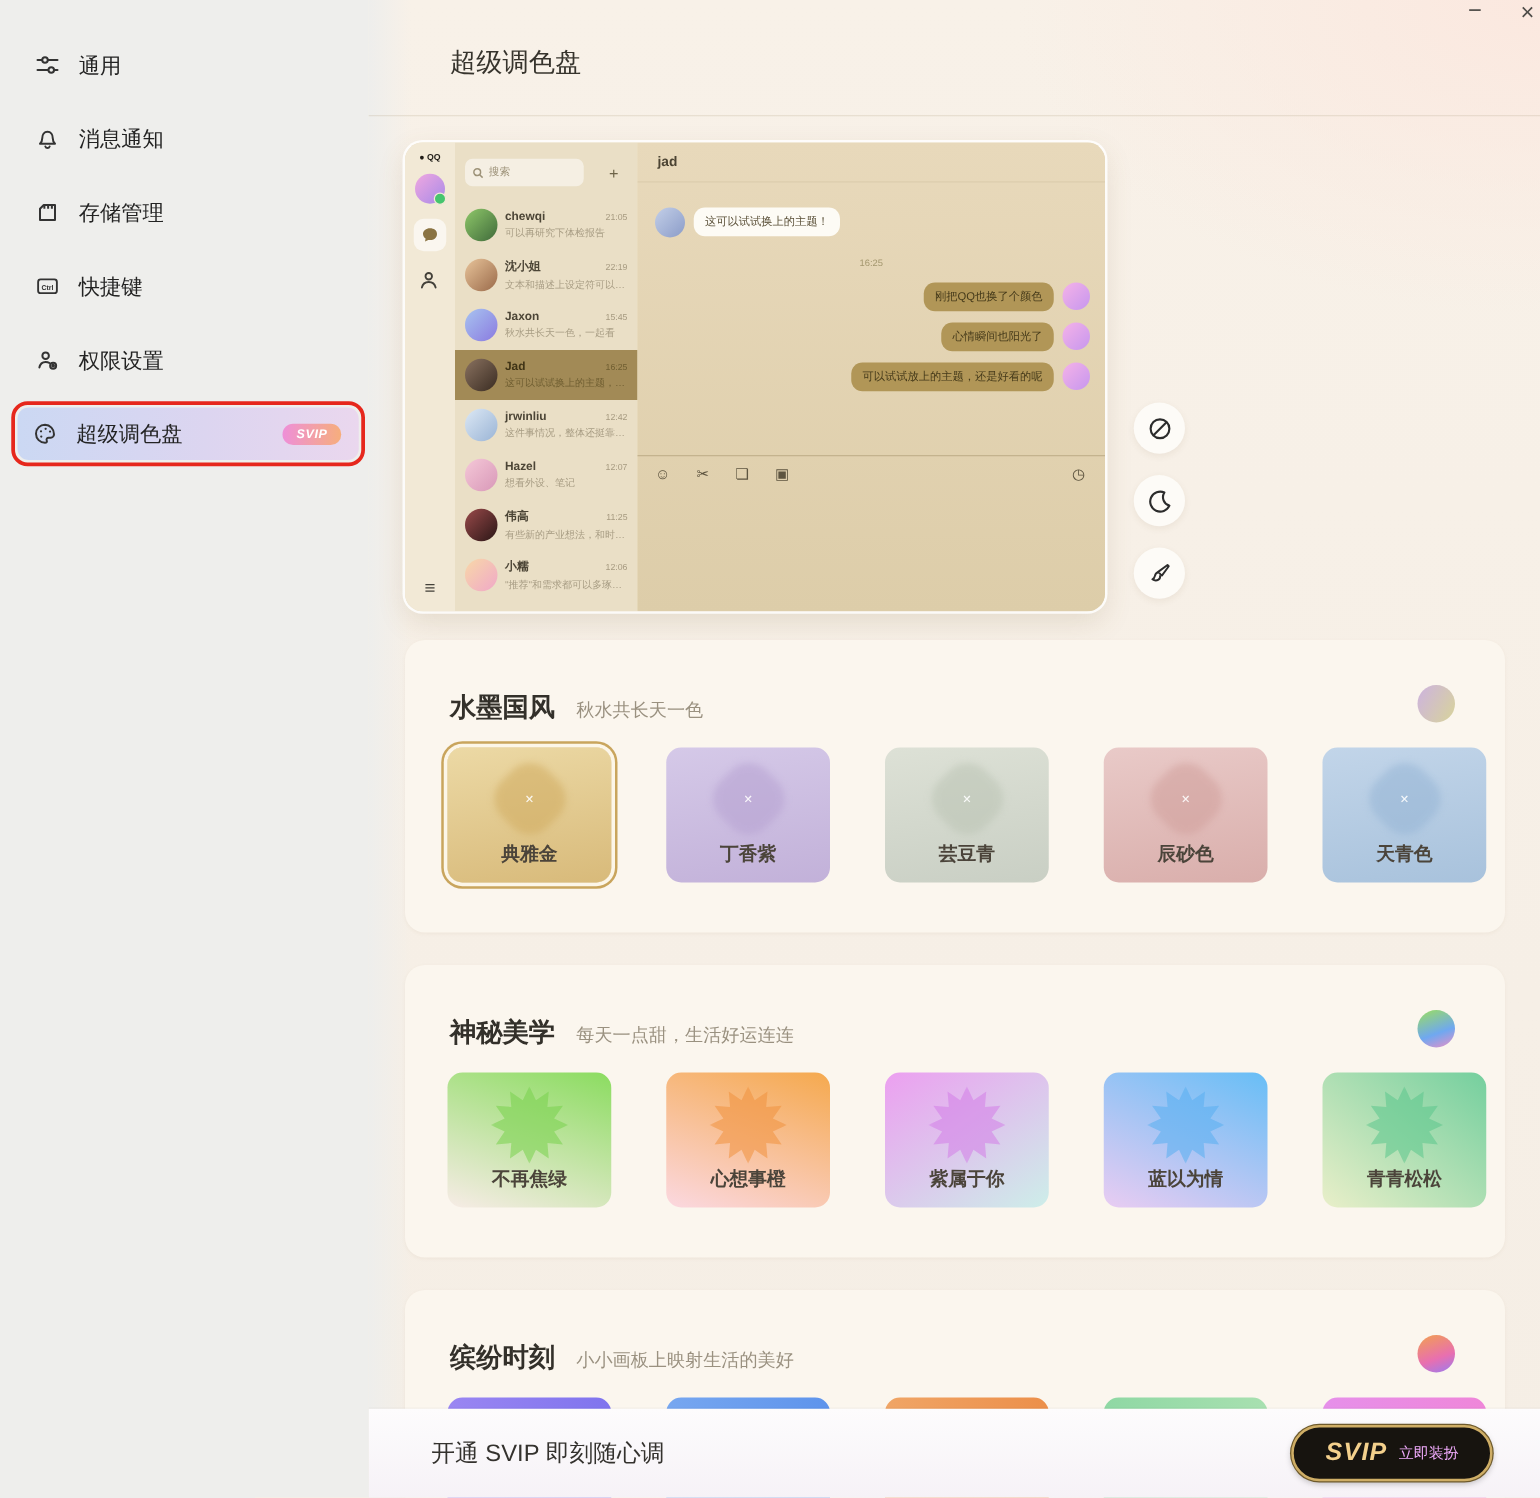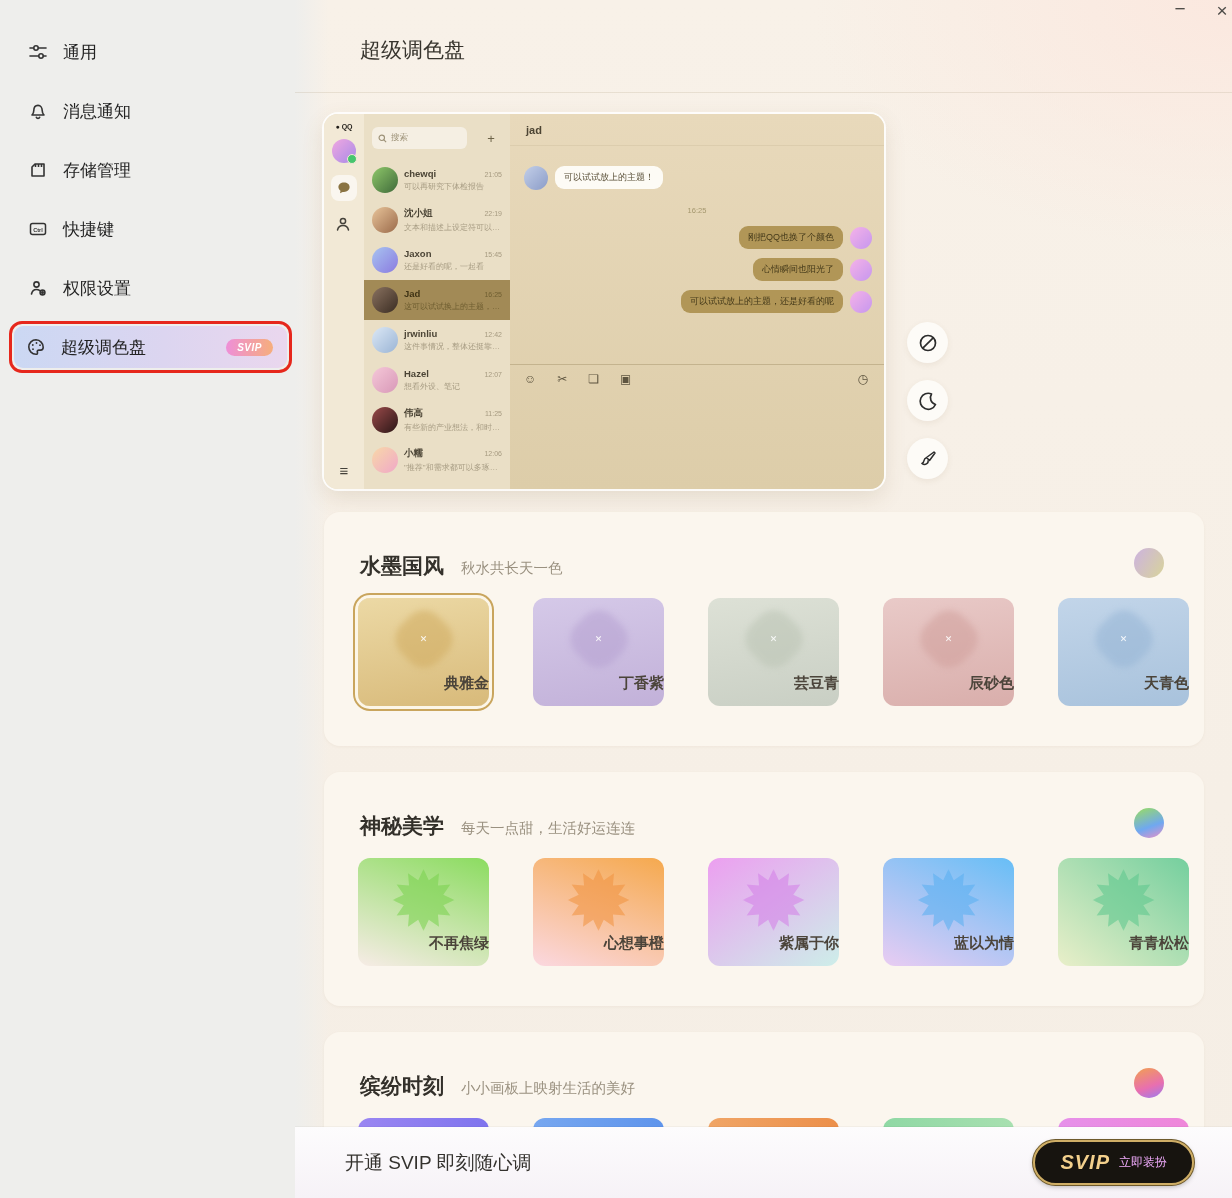--- a/index.html
+++ b/index.html
@@ -74,21 +74,21 @@
 
   .chatpane { position:absolute; left:186px; top:0; right:0; bottom:0;
     background:linear-gradient(180deg,#e8d9bb,#ddcda9); }
   .chat-hd { position:absolute; left:0; top:0; right:0; height:32px; display:flex; align-items:center;
     padding-left:16px; font-size:11px; font-weight:bold; color:#4c4433;
     border-bottom:1px solid rgba(90,70,30,.07); }
   .msg-recv { position:absolute; left:14px; top:52px; display:flex; gap:7px; align-items:flex-start; }
   .m-avatar { width:24px; height:24px; border-radius:50%; flex:0 0 auto; }
   .bub-recv { background:#fdfbf5; border-radius:9px; padding:5px 9px; font-size:9px; color:#5b5139; max-width:210px; }
   .msg-time { position:absolute; left:0; right:0; top:92px; text-align:center; font-size:7.5px; color:#a4976e; }
-  .msg-sent { position:absolute; right:12px; display:flex; gap:7px; align-items:center; }
+  .msg-sent { position:absolute; right:12px; display:flex; gap:7px; align-items:flex-start; }
   .m-avatar-s { width:22px; height:22px; border-radius:50%; flex:0 0 auto; }
   .bub-sent { background:#b19657; border-radius:9px; padding:5px 9px; font-size:9px; color:#453a1a; max-width:240px; }
   .tb-divider { position:absolute; left:0; right:0; top:250px; border-top:1px solid rgba(110,90,45,.25); }
   .toolbar { position:absolute; left:14px; top:258px; display:flex; gap:21px; font-size:12px; color:#5e5540; }
   .toolbar-right { position:absolute; right:16px; top:258px; font-size:12px; color:#5e5540; }
 
   
   .circle-btn { position:absolute; left:907px; width:41px; height:41px; border-radius:50%;
     background:#fdfbf7; box-shadow:0 2px 6px rgba(100,80,40,.08); display:flex; align-items:center;
     justify-content:center; cursor:pointer; }
@@ -96,21 +96,21 @@
   
   .card { position:absolute; left:324px; width:880px; border-radius:16px; background:#fbf6ee;
     box-shadow:0 1px 3px rgba(150,130,90,.07); }
   .card-hd { position:absolute; top:40px; left:36px; display:flex; align-items:baseline; gap:17px; }
   .card-title { font-size:21px; font-weight:600; color:#33302a; }
   .card-sub { font-size:14.5px; color:#9a9180; }
   .orb { position:absolute; top:36px; right:40px; width:30px; height:30px; border-radius:50%; cursor:pointer; }
   .swrow { position:absolute; top:86px; left:34px; display:flex; gap:44px; }
   .swatch { width:131px; height:108px; border-radius:12px; position:relative; cursor:pointer; }
   .swatch.selected { box-shadow:0 0 0 3px #fcf6e8, 0 0 0 5px #c9a55d; }
-  .sw-name { position:absolute; bottom:13px; left:0; width:100%; text-align:right;
+  .sw-name { position:absolute; bottom:13px; left:0; width:100%; text-align:center;
     font-size:15px; font-weight:bold; color:#4b443a; }
   .sw-blob { position:absolute; top:15px; left:50%; width:52px; height:52px; margin-left:-26px;
     border-radius:38%; transform:rotate(45deg); opacity:.5; filter:blur(3px); }
   .sw-x { position:absolute; top:36px; left:0; width:100%; text-align:center; font-size:9px;
     color:rgba(255,255,255,.9); font-weight:bold; }
   .sw-star { position:absolute; top:11px; left:50%; width:62px; height:62px; margin-left:-31px;
     opacity:.55; filter:blur(1.5px);
     clip-path:polygon(50% 0%,58.5% 18.1%,75% 6.7%,73.3% 26.7%,93.3% 25%,81.9% 41.5%,100% 50%,
       81.9% 58.5%,93.3% 75%,73.3% 73.3%,75% 93.3%,58.5% 81.9%,50% 100%,41.5% 81.9%,25% 93.3%,
       26.7% 73.3%,6.7% 75%,18.1% 58.5%,0% 50%,18.1% 41.5%,6.7% 25%,26.7% 26.7%,25% 6.7%,41.5% 18.1%); }
@@ -250,21 +250,21 @@
           <div class="c-prev">文本和描述上设定符可以再调…</div>
             </div>
         </div>
         <div class="c-row" style="top:126px">
           <div class="c-avatar" style="background:linear-gradient(135deg,#a8c4f0,#8a7ae0)"></div>
           <div class="c-main">
               <div class="c-top">
                 <span class="c-name">Jaxon</span>
                 <span class="c-time">15:45</span>
               </div>
-          <div class="c-prev">还是好看的呢，一起看</div>
+          <div class="c-prev">秋水共长天一色，一起看</div>
             </div>
         </div>
         <div class="c-row selected" style="top:166px">
           <div class="c-avatar" style="background:linear-gradient(135deg,#8a7260,#3a2c22)"></div>
           <div class="c-main">
               <div class="c-top">
                 <span class="c-name">Jad</span>
                 <span class="c-time">16:25</span>
               </div>
           <div class="c-prev">这可以试试换上的主题，还挺…</div>
@@ -309,21 +309,21 @@
               </div>
           <div class="c-prev">"推荐"和需求都可以多琢磨…</div>
             </div>
         </div>
       </div>
 
       <div class="chatpane">
         <div class="chat-hd">jad</div>
         <div class="msg-recv">
           <div class="m-avatar" style="background:linear-gradient(135deg,#c3cfe8,#8b9cc8)"></div>
-          <div class="bub-recv">可以试试放上的主题！</div>
+          <div class="bub-recv">这可以试试换上的主题！</div>
         </div>
         <div class="msg-time">16:25</div>
         <div class="msg-sent" style="top:112px">
           <div class="bub-sent">刚把QQ也换了个颜色</div>
           <div class="m-avatar-s" style="background:linear-gradient(135deg,#f5b2e8,#c697ee)"></div>
         </div>
         <div class="msg-sent" style="top:144px">
           <div class="bub-sent">心情瞬间也阳光了</div>
           <div class="m-avatar-s" style="background:linear-gradient(135deg,#f5b2e8,#c697ee)"></div>
         </div>

